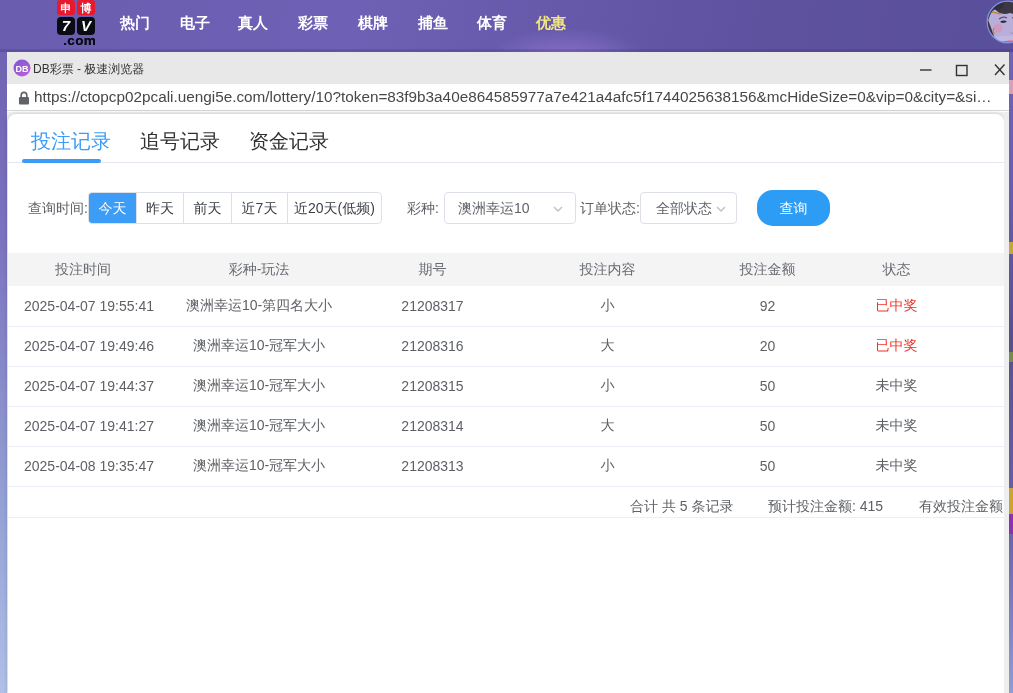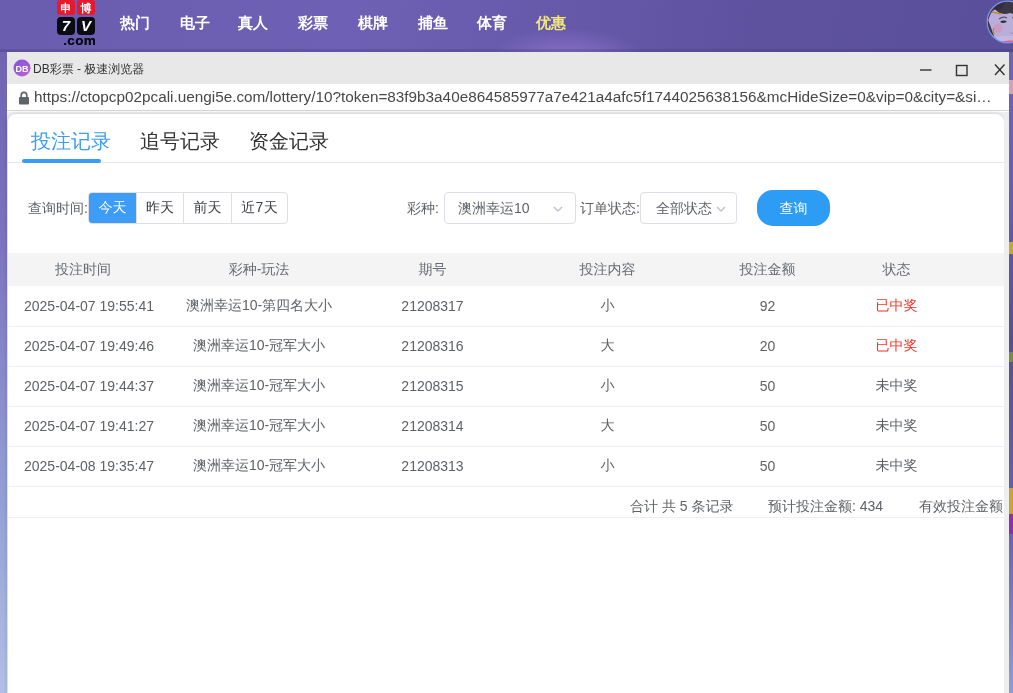--- a/index.html
+++ b/index.html
@@ -35,21 +35,21 @@
   
   #card { left:1px; top:2px; width:996px; height:579px; background:#fff; border-radius:8px 8px 0 0;
           box-shadow:0 0 5px rgba(0,0,0,0.22); overflow:hidden; }
   
   .tab { position:absolute; top:14px; font-size:20px; color:#303133; }
   #tabline { position:absolute; left:0; top:48px; width:996px; height:1px; background:#e4e7ed; }
   #tabbar { position:absolute; left:14px; top:45px; width:79px; height:4px; border-radius:2px; background:#3a9cf7; }
 
   
   .flabel { position:absolute; font-size:14px; color:#5e6166; line-height:32px; top:78px; }
-  #btngroup { position:absolute; left:80px; top:78px; height:32px; border:1px solid #dcdfe6; border-radius:4px; background:#fff; display:flex;font-family:Liberation Mono, monospace; }
+  #btngroup { position:absolute; left:80px; top:78px; height:32px; border:1px solid #dcdfe6; border-radius:4px; background:#fff; display:flex; }
   #btngroup .seg { font-size:14px; color:#3c3f44; line-height:30px; text-align:center; border-left:1px solid #dcdfe6; }
   #btngroup .seg:first-child { border-left:none; background:#3d9df6; color:#fff; border-radius:3px 0 0 3px; }
   .sel { position:absolute; top:78px; height:32px; border:1px solid #dcdfe6; border-radius:4px; background:#fff; font-size:14px; color:#5e6166; line-height:30px; }
   .chev { position:absolute; width:12px; height:12px; }
   #qbtn { position:absolute; left:749px; top:76px; width:73px; height:36px; background:#2d9cf4; border-radius:16px; color:#fff; font-size:14px; text-align:center; line-height:36px; }
 
   
   #tbl { position:absolute; left:0; top:139px; width:996px; border-collapse:collapse; table-layout:fixed; }
   #tbl th { height:33px; background:#f4f4f5; font-weight:normal; font-size:14px; color:#666a70; }
   #tbl td { height:40px; border-bottom:1px solid #ebeef5; font-size:14px; color:#5e6166; text-align:center; }
@@ -156,20 +156,21 @@
         <div class="tab" style="left:241px;">资金记录</div>
         <div id="tabline"></div>
         <div id="tabbar"></div>
 
         <div class="flabel" style="left:20px;">查询时间:</div>
         <div id="btngroup">
           <div class="seg" style="width:47px;">今天</div>
           <div class="seg" style="width:47px;">昨天</div>
           <div class="seg" style="width:48px;">前天</div>
           <div class="seg" style="width:56px;">近7天</div>
+          <div class="seg" style="width:94px;">近20天(低频)</div>
         </div>
         <div class="flabel" style="left:399px;">彩种:</div>
         <div class="sel" style="left:436px; width:132px; padding-left:13px;">澳洲幸运10
           <svg class="chev" style="right:11px; top:10px;" viewBox="0 0 12 12">
             <path d="M2,4 L6,8 L10,4" fill="none" stroke="#bfc4cc" stroke-width="1.5"></path>
           </svg>
         </div>
         <div class="flabel" style="left:572px;">订单状态:</div>
         <div class="sel" style="left:632px; width:97px; padding-left:15px;">全部状态
           <svg class="chev" style="right:9px; top:10px;" viewBox="0 0 12 12">
@@ -240,19 +241,19 @@
               <td>21208313</td>
               <td>小</td>
               <td>50</td>
               <td>未中奖</td>
               <td></td>
             </tr>
         </tbody>
         </table>
         <div id="tfoot">
           <span style="left:622px;">合计 共 5 条记录</span>
-          <span style="left:760px;">预计投注金额: 434</span>
+          <span style="left:760px;">预计投注金额: 415</span>
           <span style="left:911px;">有效投注金额: 262</span>
         </div>
       </div>
       <div class="abs" id="scrollstrip" style="left:997px; top:0; height:581px;"></div>
     </div>
   </div>
 
 </body></html>

